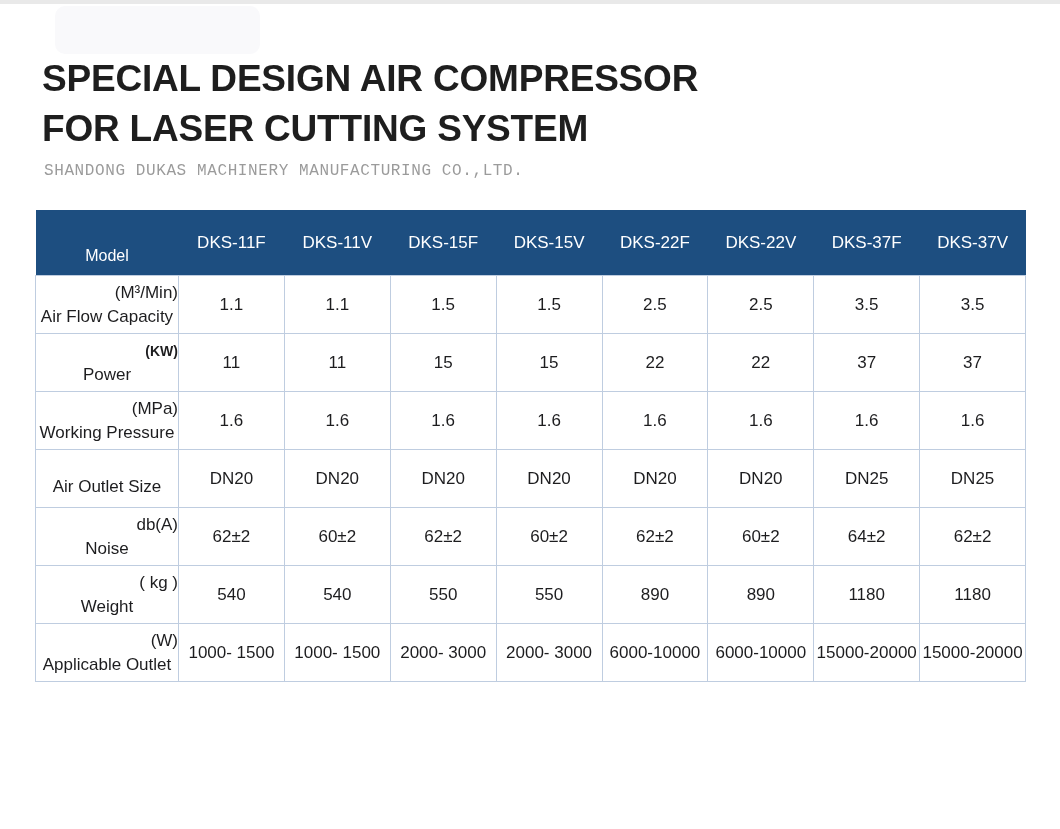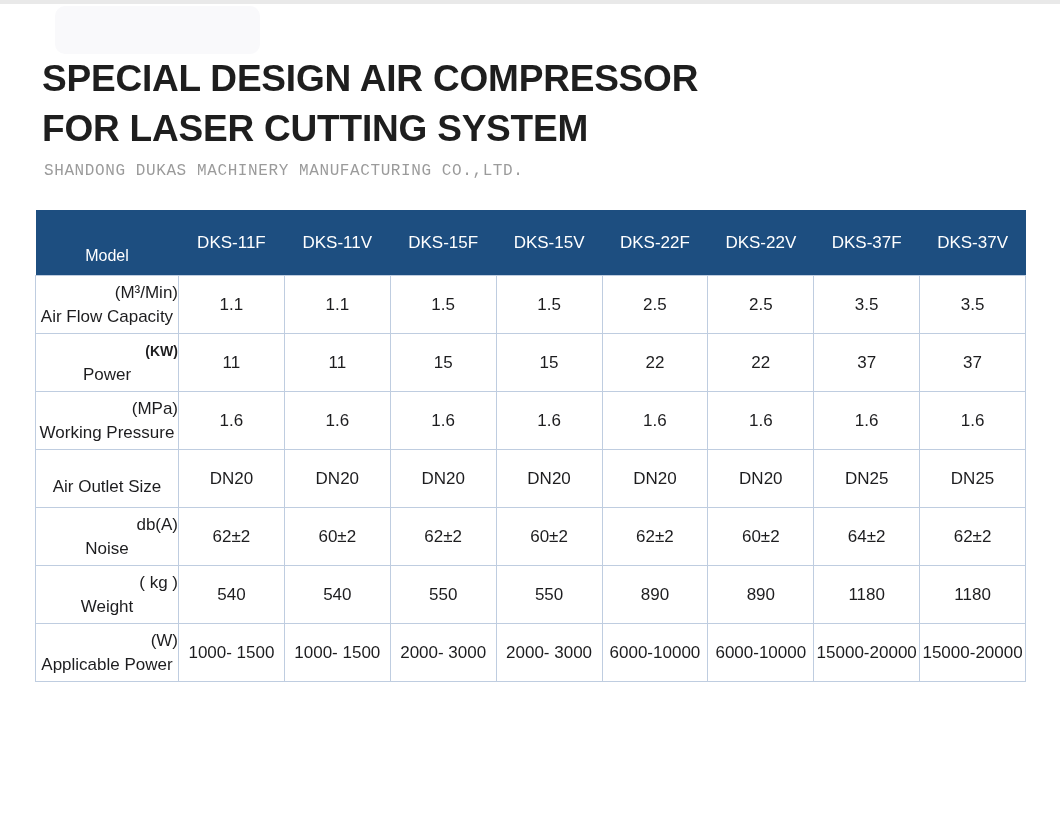--- a/index.html
+++ b/index.html
@@ -140,21 +140,21 @@
           <td>550</td>
           <td>550</td>
           <td>890</td>
           <td>890</td>
           <td>1180</td>
           <td>1180</td>
         </tr>
         <tr>
           <th>
             <span class="unit">(W)</span>
-            <span class="rname">Applicable Power</span>
+            <span class="rname">Applicable Outlet</span>
           </th>
           <td>1000- 1500</td>
           <td>1000- 1500</td>
           <td>2000- 3000</td>
           <td>2000- 3000</td>
           <td>6000-10000</td>
           <td>6000-10000</td>
           <td>15000-20000</td>
           <td>15000-20000</td>
         </tr>

